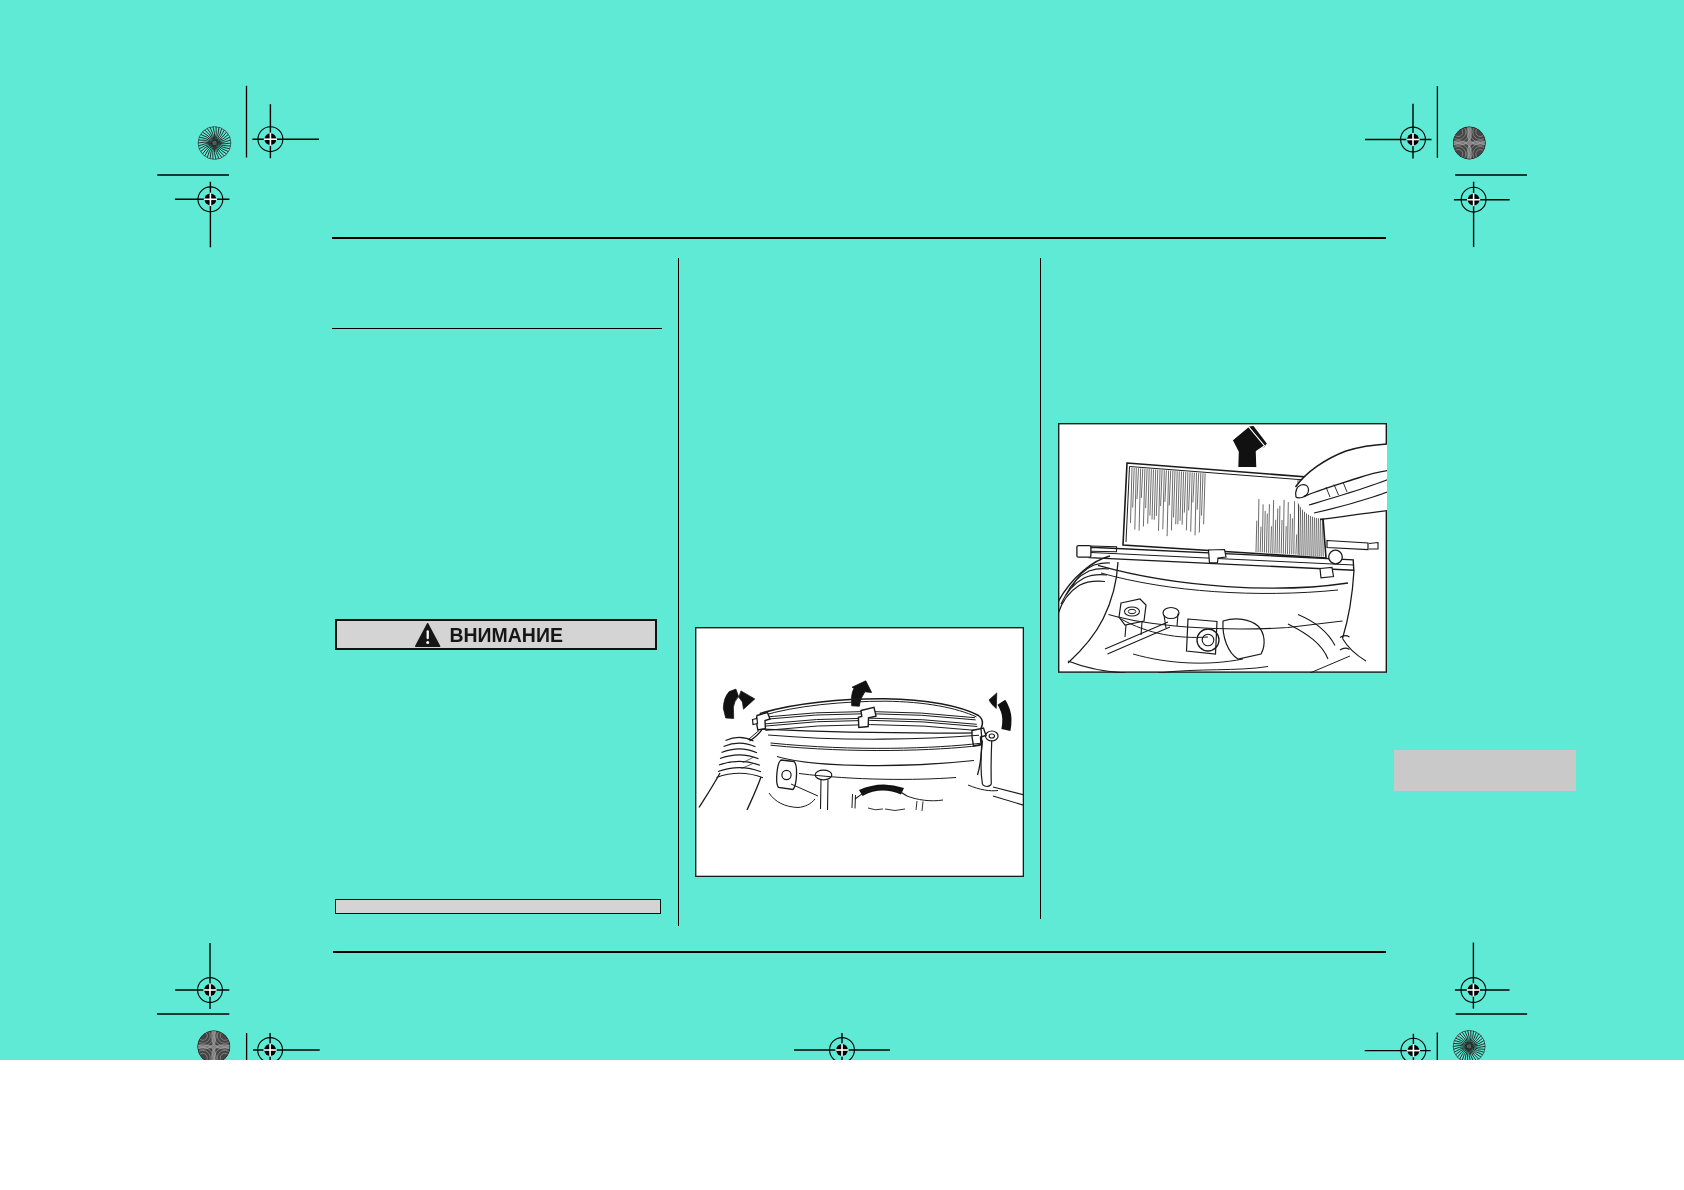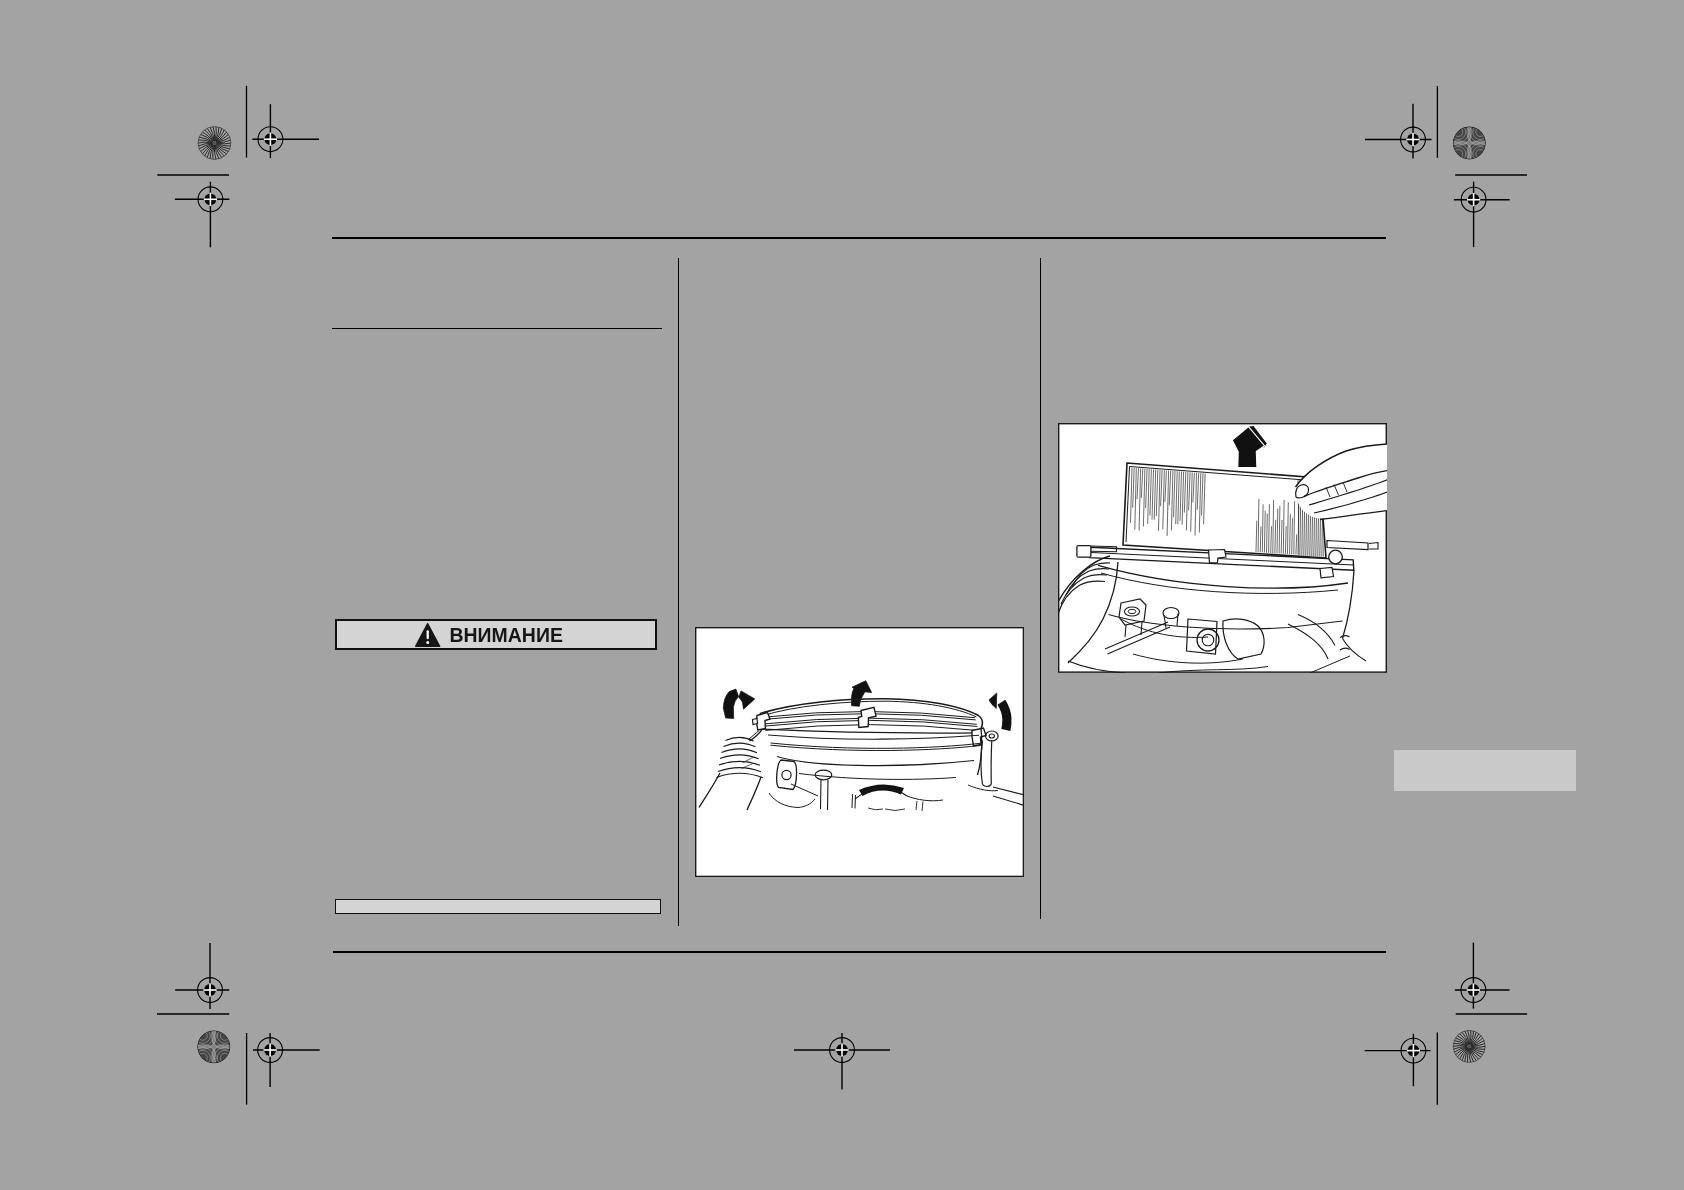--- a/index.html
+++ b/index.html
@@ -1,15 +1,15 @@
 <!DOCTYPE html>
 <html><head><meta charset="utf-8">
 <style>
 html,body{margin:0;padding:0;background:#fff;}
-#page{position:relative;width:1684px;height:1190px;background:#a3a3a3;overflow:hidden;
+#page{position:relative;width:1684px;height:1060px;background:#5eead4;overflow:hidden;
   font-family:"Liberation Sans",sans-serif;}
 .abs{position:absolute;}
 </style></head>
 <body>
 <div id="page">
   <svg class="abs" style="left:0;top:0" width="1684" height="1190" viewBox="0 0 1684 1190">
 <g>
 <path d="M216.5,143.0 Q224.5,144.8 230.9,143.0" stroke="#222" stroke-width="0.95" fill="none"></path>
 <path d="M216.5,143.4 Q224.0,146.6 230.6,146.0" stroke="#222" stroke-width="0.95" fill="none"></path>
 <path d="M216.4,143.7 Q223.2,148.3 229.8,148.9" stroke="#222" stroke-width="0.95" fill="none"></path>

